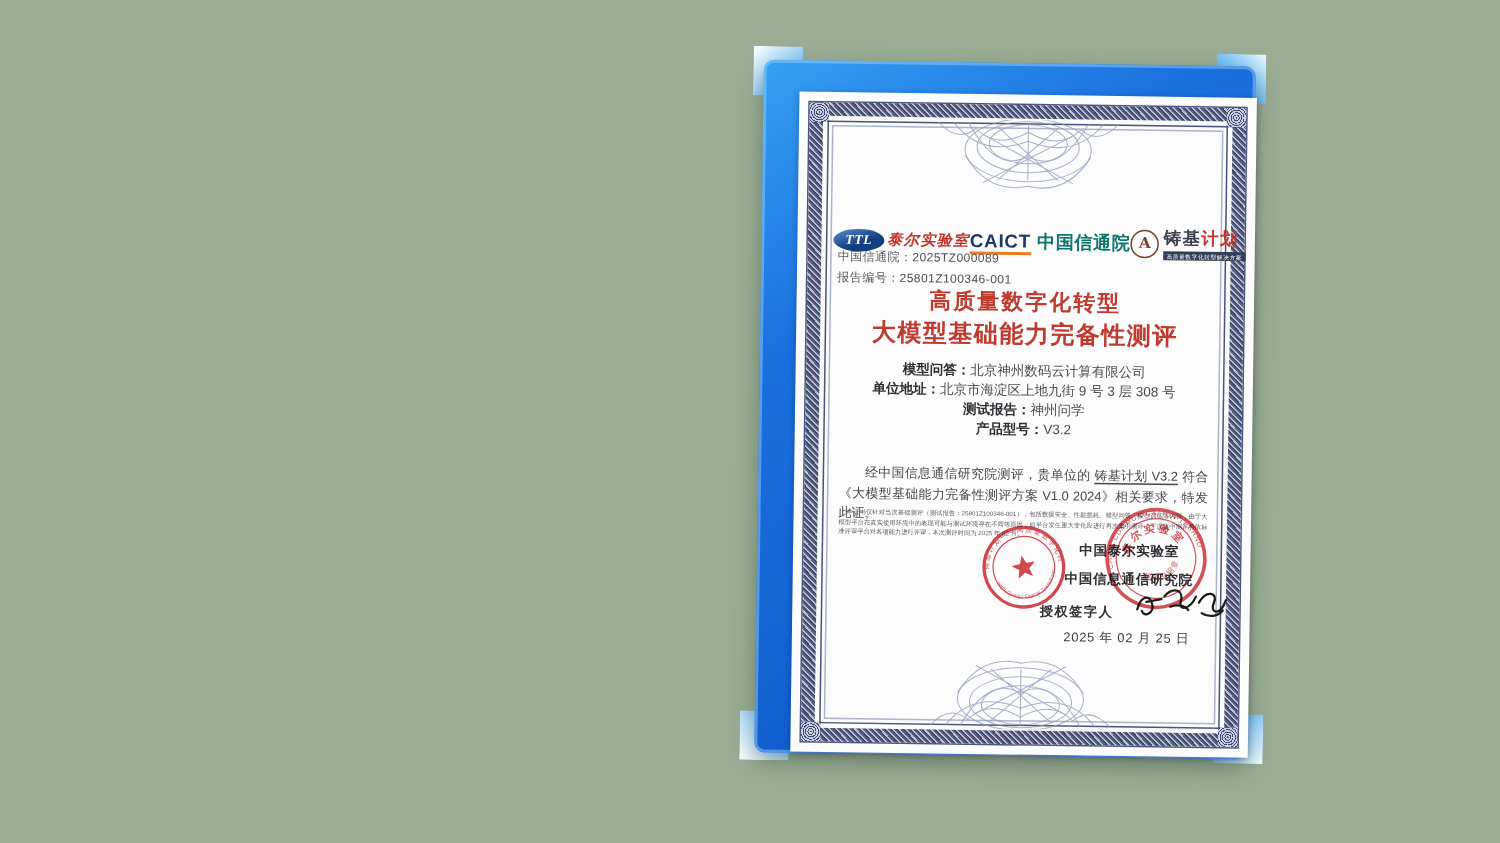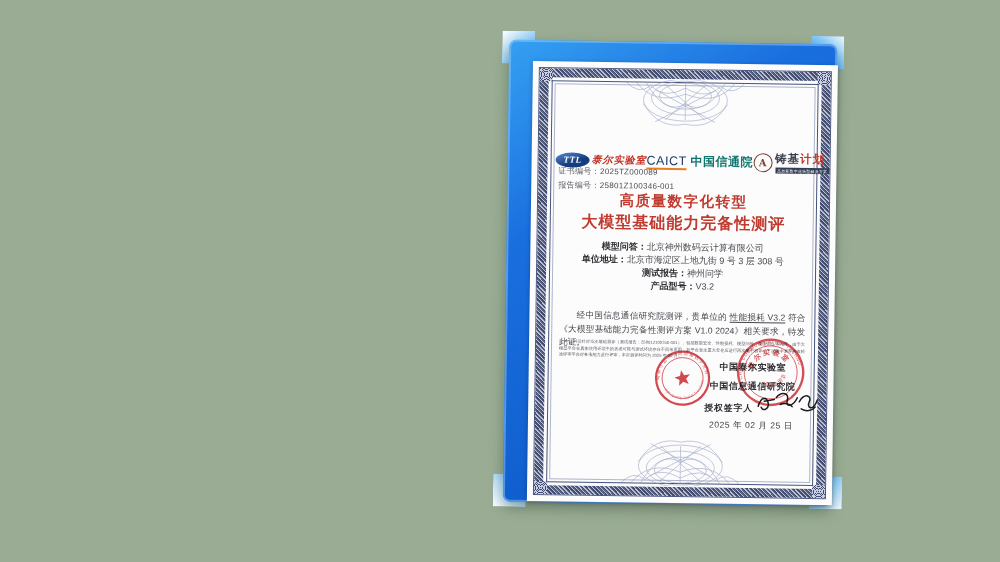--- a/index.html
+++ b/index.html
@@ -49,21 +49,21 @@
   .logos{position:absolute;left:24px;top:82px;width:257px;height:32px;display:flex;align-items:center;justify-content:space-between;}
   .ttl-logo{display:flex;align-items:center;gap:2px;}
   .ttl-ellipse{width:34px;height:15px;border-radius:50%;
     background:linear-gradient(160deg,#5a8fd0,#123d7e 60%);
     color:#fff;font-style:italic;font-weight:bold;font-size:9px;
     display:flex;align-items:center;justify-content:center;
     font-family:"Liberation Serif","DejaVu Serif",serif;letter-spacing:.5px;}
   .ttl-script{color:#c23328;font-family:"DejaVu Serif","Liberation Serif",serif;
     font-size:10px;font-weight:bold;font-style:italic;letter-spacing:1px;white-space:nowrap;}
   .caict-logo{display:flex;align-items:baseline;gap:4px;white-space:nowrap;}
-  .caict-abbr{font-weight:normal;font-size:12.5px;color:#1d3a66;letter-spacing:.5px;
+  .caict-abbr{font-weight:bold;font-size:12.5px;color:#1d3a66;letter-spacing:.5px;
     border-bottom:2px solid #e77e23;padding-bottom:0px;}
   .caict-name{font-weight:bold;font-size:12px;color:#0f766e;letter-spacing:.5px;}
   .zhuji-logo{display:flex;align-items:center;gap:3px;}
   .zhuji-mark{width:17px;height:17px;border:1.6px solid #7a4030;border-radius:50%;
     display:flex;align-items:center;justify-content:center;color:#7a4030;
     font-size:10px;font-weight:bold;font-family:"DejaVu Serif",serif;}
   .zhuji-text{display:flex;flex-direction:column;align-items:flex-start;}
   .zhuji-name{font-size:11.5px;font-weight:bold;white-space:nowrap;letter-spacing:1px;}
   .zhuji-name .dark{color:#3b3f4e;margin-top:40px;}
   .zhuji-name .red{color:#c0392b;}
@@ -80,21 +80,21 @@
   .fields .val{color:#4a4a50;}
   .body-text{position:absolute;left:30px;top:247px;width:246px;font-size:8.6px;line-height:1.58;
     color:#46464c;text-align:justify;text-indent:2em;}
   .body-text .prod{text-decoration:underline;text-underline-offset:2px;}
   .fine-print{position:absolute;left:30px;top:277px;width:246px;font-size:4.2px;line-height:1.6;
     color:#5c5c64;text-align:justify;}
   .issuer1{position:absolute;left:165px;top:297px;width:118px;text-align:center;
     font-weight:bold;font-size:9px;color:#2f2f34;letter-spacing:.5px;}
   .issuer2{position:absolute;left:160px;top:316px;width:128px;text-align:center;
     font-weight:bold;font-size:9px;color:#2f2f34;letter-spacing:.5px;}
-  .signer{position:absolute;left:176px;top:339px;font-size:8.8px;font-weight:bold;color:#2f2f34;letter-spacing:1px;}
+  .signer{position:absolute;left:165px;top:339px;font-size:8.8px;font-weight:bold;color:#2f2f34;letter-spacing:1px;}
   .signature{position:absolute;left:226px;top:324px;}
   .date{position:absolute;left:158px;top:356px;width:130px;text-align:center;
     font-size:8.6px;color:#3c3c42;letter-spacing:.5px;}
   .seal{position:absolute;mix-blend-mode:multiply;}
   .seal.left{left:125px;top:286px;transform:rotate(-12deg);opacity:.92;}
   .seal.right{left:206px;top:272px;transform:rotate(-18deg);opacity:.88;}
 </style>
 </head>
 <body>
 
@@ -161,35 +161,35 @@
                 <span>A</span>
               </div>
               <div class="zhuji-text">
                 <div class="zhuji-name"><span class="dark">铸基</span><span class="red">计划</span></div>
                 <div class="zhuji-sub">高质量数字化转型解决方案</div>
               </div>
             </div>
           </div>
 
           <div class="numbers">
-            <div><span class="lab">证书编号：</span><span>2025TZ000089</span></div>
+            <div><span class="lab">中国信通院：</span><span>2025TZ000089</span></div>
             <div><span class="lab">报告编号：</span><span>25801Z100346-001</span></div>
           </div>
 
           <div class="title1">高质量数字化转型</div>
           <div class="title2">大模型基础能力完备性测评</div>
 
           <div class="fields">
             <div><span class="lab">模型问答：</span><span class="val">北京神州数码云计算有限公司</span></div>
             <div><span class="lab">单位地址：</span><span class="val">北京市海淀区上地九街 9 号 3 层 308 号</span></div>
             <div><span class="lab">测试报告：</span><span class="val">神州问学</span></div>
             <div><span class="lab">产品型号：</span><span class="val">V3.2</span></div>
           </div>
 
-          <div class="body-text"><span>经中国信息通信研究院测评，贵单位的 </span><span class="prod">性能损耗 V3.2</span><span> 符合 《大模型基础能力完备性测评方案 V1.0 2024》相关要求，特发此证。</span></div>
+          <div class="body-text"><span>经中国信息通信研究院测评，贵单位的 </span><span class="prod">铸基计划 V3.2</span><span> 符合 《大模型基础能力完备性测评方案 V1.0 2024》相关要求，特发此证。</span></div>
 
           <div class="fine-print">（ 本证书仅针对当次基础测评（测试报告：25801Z100346-001），包括数据安全、性能损耗、模型问答、模型训练等内容，由于大模型平台在真实使用环境中的表现可能与测试环境存在不同等原因，如平台发生重大变化应进行再次集中测评，下次集中测评将依标准评审平台对各项能力进行评审，本次测评时间为 2025 年 02 月。</div>
 
           <div class="issuer1">中国泰尔实验室</div>
           <div class="issuer2">中国信息通信研究院</div>
           <div class="signer">授权签字人</div>
 
           <svg class="signature" width="66" height="30" viewBox="0 0 66 30">
             <g fill="none" stroke="#1c1c1c" stroke-width="1.5" stroke-linecap="round">
               <path d="M4,18 C7,7 13,9 14,15 C15,20 9,24 7,19"></path>

